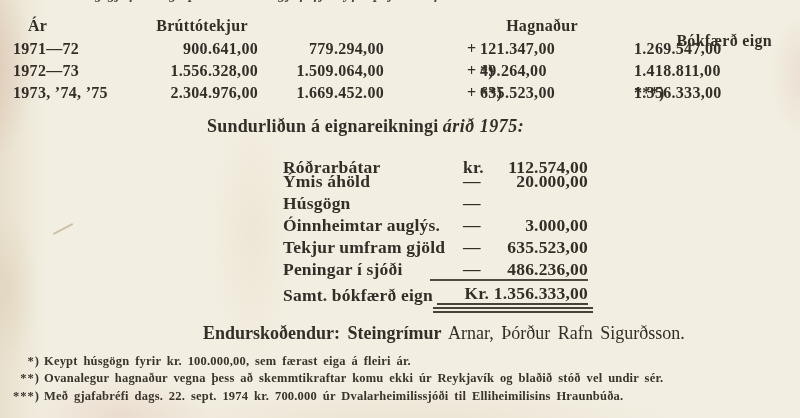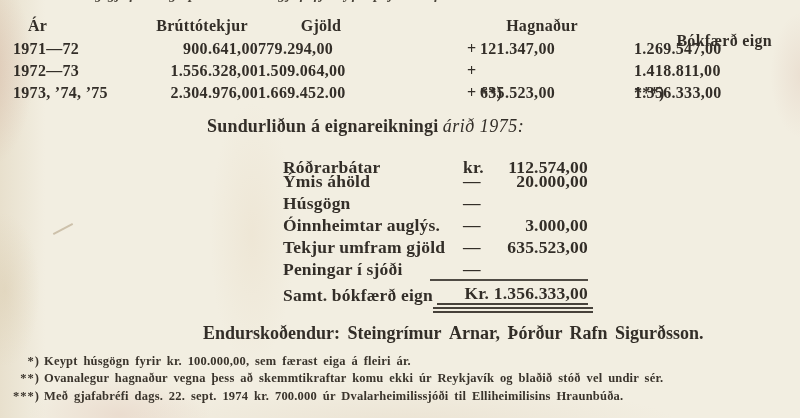--- a/index.html
+++ b/index.html
@@ -29,49 +29,49 @@
     font-size:16px;font-weight:700;letter-spacing:0.3px;}
   .hdr{top:15px;} .r0{top:38px;} .r1{top:60px;} .r2{top:82px;}
   .trow span{position:absolute;display:block;}
   .h-year{left:28px;}
   .h-gross{left:146px;width:112px;text-align:center;}
   .h-exp{left:258px;width:126px;text-align:center;}
   .h-profit{left:492px;width:100px;text-align:center;}
   .h-equity{left:652px;width:120px;text-align:right;margin-top:15px;}
   .c-year{left:13px;text-align:center;}
   .c-gross{left:146px;width:112px;text-align:right;}
-  .c-exp{left:258px;width:126px;}
+  .c-exp{left:258px;width:126px;text-align:right;}
   .c-plus{left:467px;width:16px;}
   .c-profit{left:480px;width:102px;text-align:right;}
   .c-equity{left:634px;width:108px;text-align:right;}
   .fnref{display:inline-block;position:static !important;width:0;white-space:nowrap;}
 
   
   .bhead{position:absolute;top:115px;left:207px;font-size:18px;line-height:22px;}
   .bh1{font-weight:700;letter-spacing:0.2px;}
-  .bh2{font-weight:400;font-style:italic;letter-spacing:0.5px;}
+  .bh2{font-weight:700;font-style:italic;letter-spacing:0.5px;}
   .brow{position:absolute;left:0;width:800px;height:22px;line-height:22px;
     font-size:17.5px;font-weight:700;letter-spacing:0.2px;}
   .b0{top:156px;} .b1{top:170px;} .b2{top:192px;} .b3{top:214px;} .b4{top:236px;} .b5{top:258px;}
   .btot{top:284px;}
   .bl{position:absolute;left:283px;}
   .bu{position:absolute;left:463px;width:34px;}
   .ba{position:absolute;left:478px;width:110px;text-align:right;}
   .btotal{position:absolute;left:437px;width:151px;text-align:right;line-height:19px;
     border-bottom:2px solid rgba(51,46,40,0.9);}
   .rule-single{position:absolute;left:430px;top:279px;width:158px;height:2px;
     background:rgba(51,46,40,0.85);}
   .rule-double{position:absolute;left:433px;top:307px;width:160px;height:2px;
     border-top:2px solid rgba(51,46,40,0.9);border-bottom:2px solid rgba(51,46,40,0.9);}
 
   
   .auditors{position:absolute;top:322px;left:203px;font-size:18px;line-height:22px;word-spacing:3px;}
   .aud-label{font-weight:700;}
   .aud-bold{font-weight:700;}
-  .aud-rest{font-weight:700;}
+  .aud-rest{font-weight:400;}
 
   
   .fn{position:absolute;left:0;width:800px;height:16px;line-height:16px;
     font-size:12.5px;font-weight:700;color:#3a342c;letter-spacing:0.2px;word-spacing:2.5px;}
   .f0{top:353px;} .f1{top:370px;} .f2{top:388px;}
   .fn .mk{position:absolute;left:0;width:40px;text-align:right;letter-spacing:1px;}
   .fn .tx{position:absolute;left:44px;width:750px;white-space:nowrap;}
 
   .scratch{position:absolute;left:52px;top:228px;width:22px;height:2px;
     background:rgba(160,138,105,0.45);transform:rotate(-28deg);}
@@ -82,21 +82,20 @@
 <div class="page">
 
   <div class="topclip">
     <span>g gjöfum og spilakvöldum gjafafjár yfir þrjú starfsár félagsins</span>
   </div>
 
   <div>
     <div class="trow hdr">
       <span class="h-year">Ár</span>
       <span class="h-gross">Brúttótekjur</span>
-      <span class="h-exp">Gjöld</span>
       <span class="h-profit">Hagnaður</span>
       <span class="h-equity">Bókfærð eign</span>
     </div>
 
     <div class="trow r0">
       <span class="c-year">1971—72</span>
       <span class="c-gross">900.641,00</span>
       <span class="c-exp">779.294,00</span>
       <span class="c-plus">+</span>
       <span class="c-profit">
@@ -107,20 +106,24 @@
           <span>1.269.547,00</span>
           <span class="fnref"></span>
         </span>
     </div>
 
     <div class="trow r1">
       <span class="c-year">1972—73</span>
       <span class="c-gross">1.556.328,00</span>
       <span class="c-exp">1.509.064,00</span>
       <span class="c-plus">+</span>
+      <span class="c-profit">
+          <span>49.264,00</span>
+          <span class="fnref">*)</span>
+        </span>
       <span class="c-equity">
           <span>1.418.811,00</span>
           <span class="fnref"></span>
         </span>
     </div>
 
     <div class="trow r2">
       <span class="c-year">1973, ’74, ’75</span>
       <span class="c-gross">2.304.976,00</span>
       <span class="c-exp">1.669.452.00</span>
@@ -162,20 +165,21 @@
       <span class="ba">3.000,00</span>
     </div>
     <div class="brow b4">
       <span class="bl">Tekjur umfram gjöld</span>
       <span class="bu">—</span>
       <span class="ba">635.523,00</span>
     </div>
     <div class="brow b5">
       <span class="bl">Peningar í sjóði</span>
       <span class="bu">—</span>
+      <span class="ba">486.236,00</span>
     </div>
 
     <div class="rule-single"></div>
 
     <div class="brow btot">
       <span class="bl">Samt. bókfærð eign</span>
       <span class="btotal"><span>Kr.</span> <span>1.356.333,00</span></span>
     </div>
 
     <div class="rule-double"></div>

